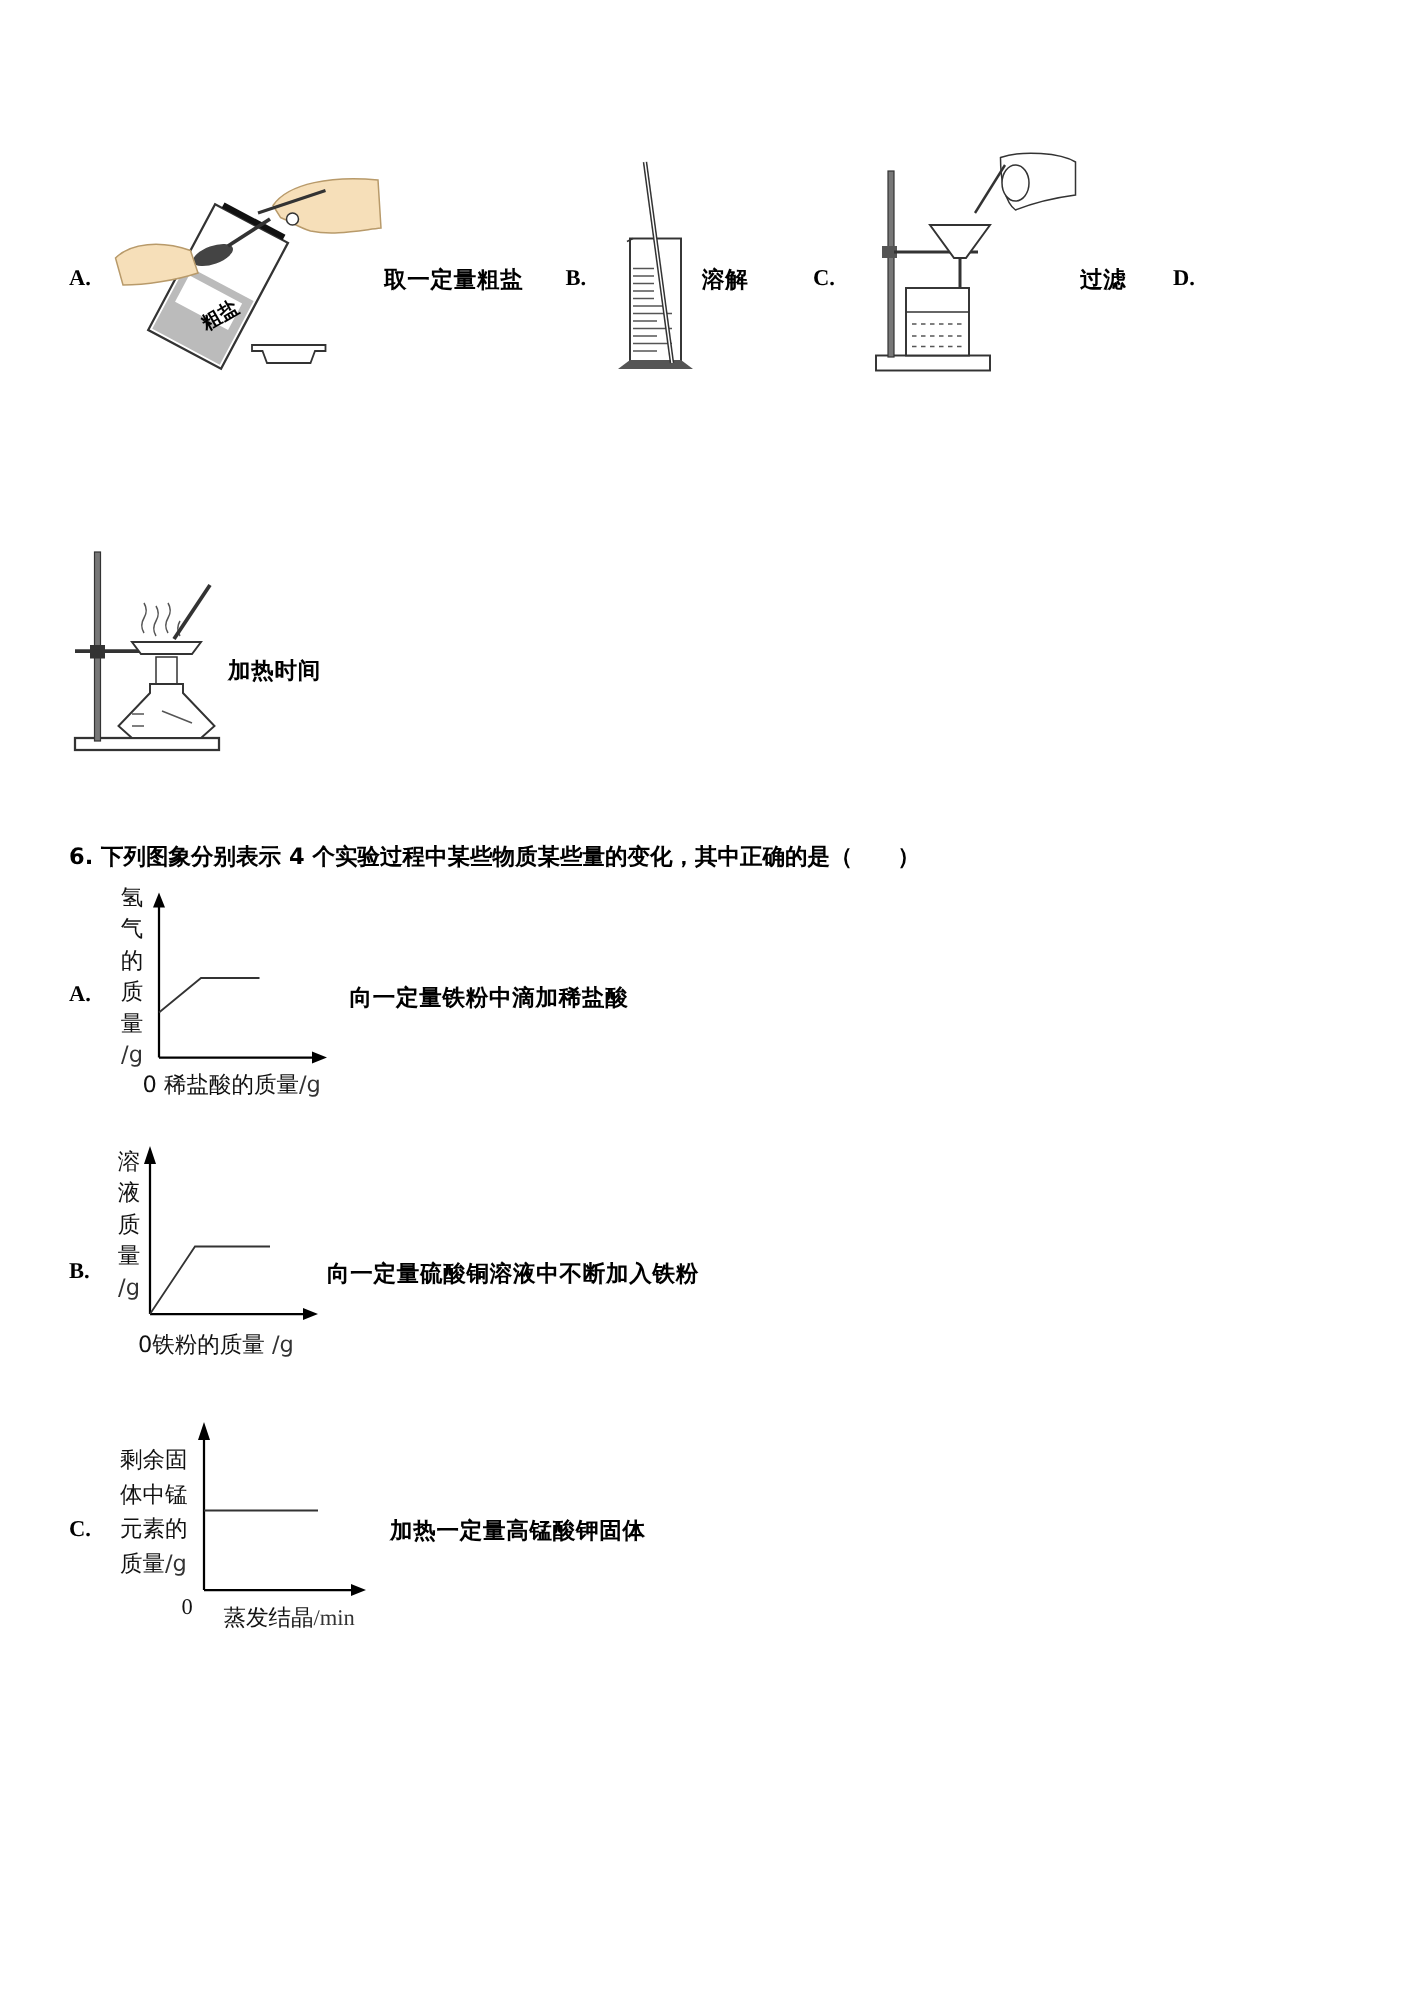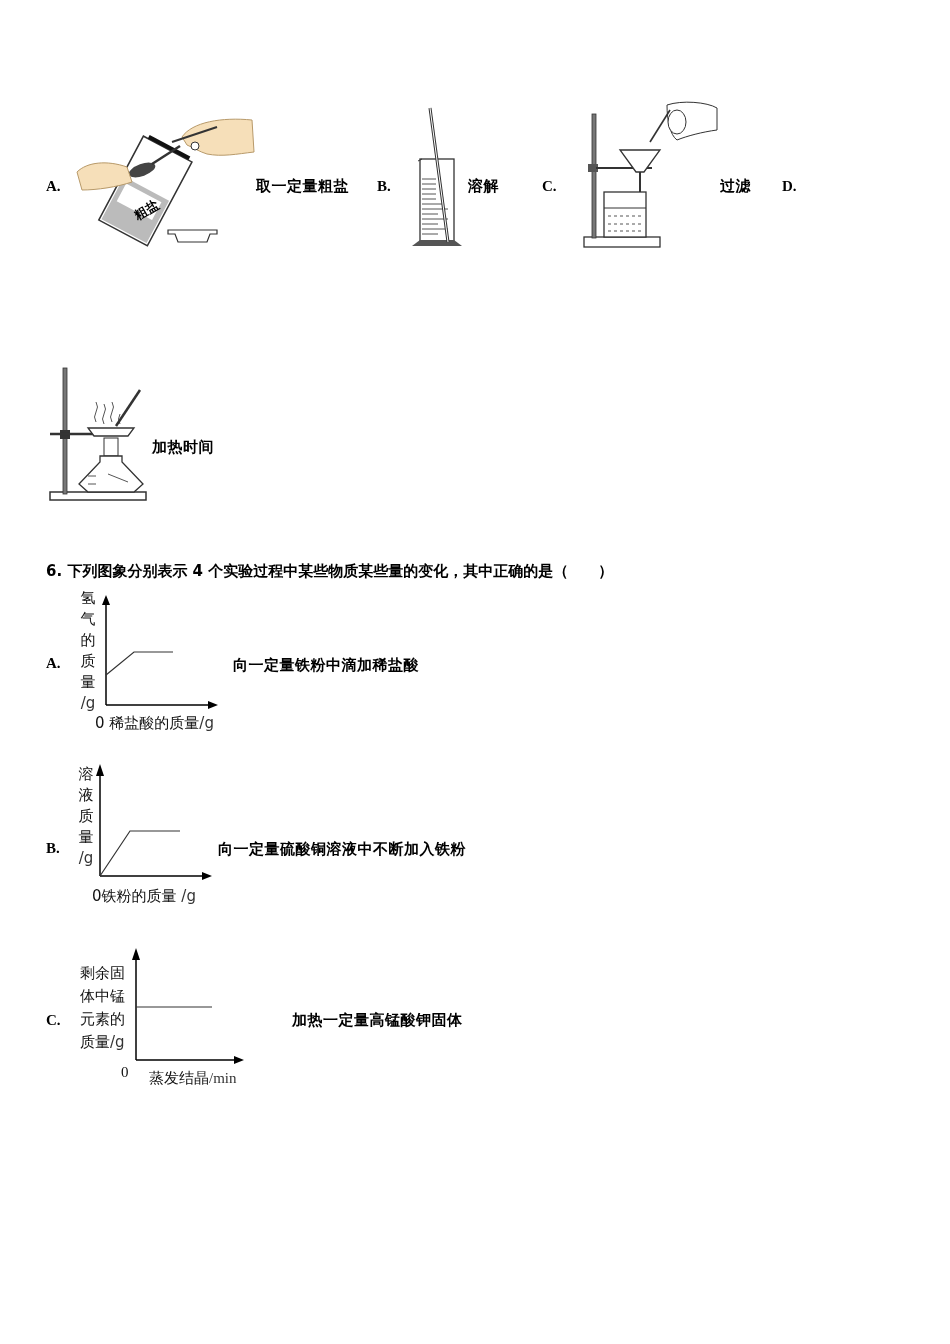--- a/index.html
+++ b/index.html
@@ -190,13 +190,13 @@
   <line x1="4" y1="112" x2="4" y2="10" stroke="#000" stroke-width="1.5"></line>
   <polygon points="0,12 4,0 8,12" fill="#000"></polygon>
   <line x1="4" y1="112" x2="104" y2="112" stroke="#000" stroke-width="1.5"></line>
   <polygon points="102,108 112,112 102,116" fill="#000"></polygon>
   <line x1="4" y1="59" x2="80" y2="59" stroke="#333" stroke-width="1.2"></line>
 </svg>
 <div class="abs axis-label" style="left:121px; top:1062px; font-family:'Liberation Serif', serif;">0</div>
 <div class="abs axis-label" style="left:149px; top:1068px;">
   <span>蒸发结晶</span><span class="axis-unit" style="font-family:'Liberation Serif', serif;text-align:right;">/min</span>
 </div>
-<div class="abs caption" style="left:260px; top:1011px;margin-left:32px;">加热一定量高锰酸钾固体</div>
+<div class="abs caption" style="left:260px; top:1011px;">加热一定量高锰酸钾固体</div>
 
 </body></html>

